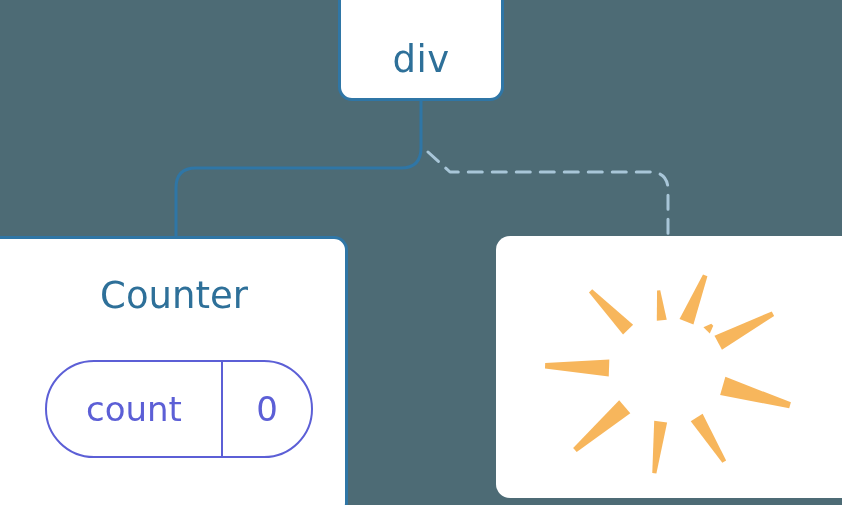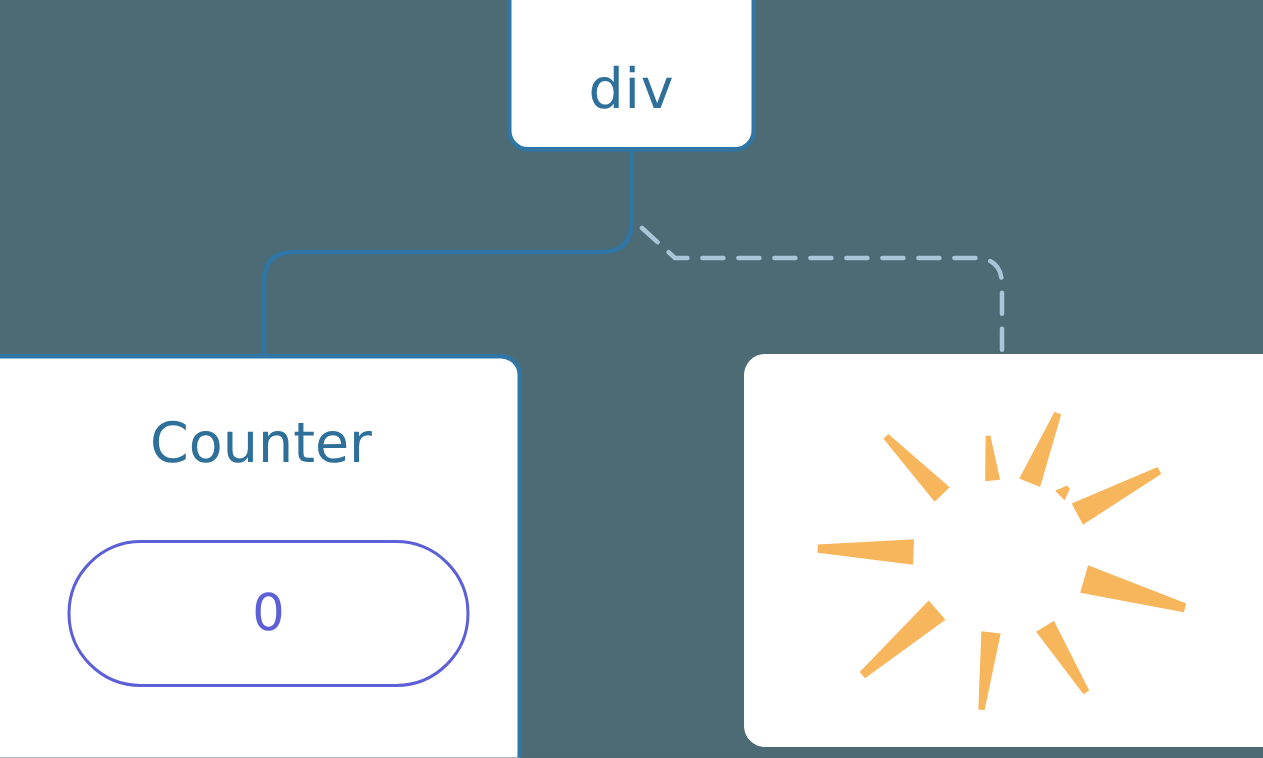--- a/index.html
+++ b/index.html
@@ -139,20 +139,21 @@
   </svg>
 
   <div class="node bordered" id="node-div" style="border-color: rgb(47, 118, 166); background: rgb(255, 255, 255);">
     <span class="node-title" style="color: rgb(46, 112, 153);">div</span>
   </div>
 
   <div class="node bordered" id="node-counter" style="border-color: rgb(47, 118, 166); background: rgb(255, 255, 255);">
     <span class="node-title" style="color: rgb(46, 112, 153);">Counter</span>
 
     <div class="pill" style="border-color: rgb(92, 95, 214);">
+      <span class="pill-key" style="border-right-color: rgb(92, 95, 214); color: rgb(92, 95, 214);">count</span>
       <span class="pill-val" style="color: rgb(92, 95, 214);">0</span>
     </div>
   </div>
 
   <div class="node" id="node-burst">
     <svg id="burst-svg" viewBox="0 0 362 262" width="362" height="262" xmlns="http://www.w3.org/2000/svg">
         <polygon points="197.43342176687833,88.5959890131464 183.52566394837652,82.97689011190771 206.98463127746274,38.5281910099895 211.43511377938333,40.32630265838587" fill="#f7b65c"></polygon>
         <polygon points="170.7461863134587,83.75126291524806 160.80096735977597,84.79654754792459 161.0464879059985,54.60549391176638 164.22895797117695,54.271002829309886" fill="#f7b65c"></polygon>
         <polygon points="137.13450985666674,88.85436258782254 127.06375265192561,98.5795797742485 92.97625809675175,56.42865671257649 96.1989004022689,53.31658721292019" fill="#f7b65c"></polygon>
         <polygon points="113.33197775486371,123.48100716159263 112.7386863109212,140.47065122091726 48.97939247263952,132.46060445178685 49.16924573470112,127.02391835280297" fill="#f7b65c"></polygon>

